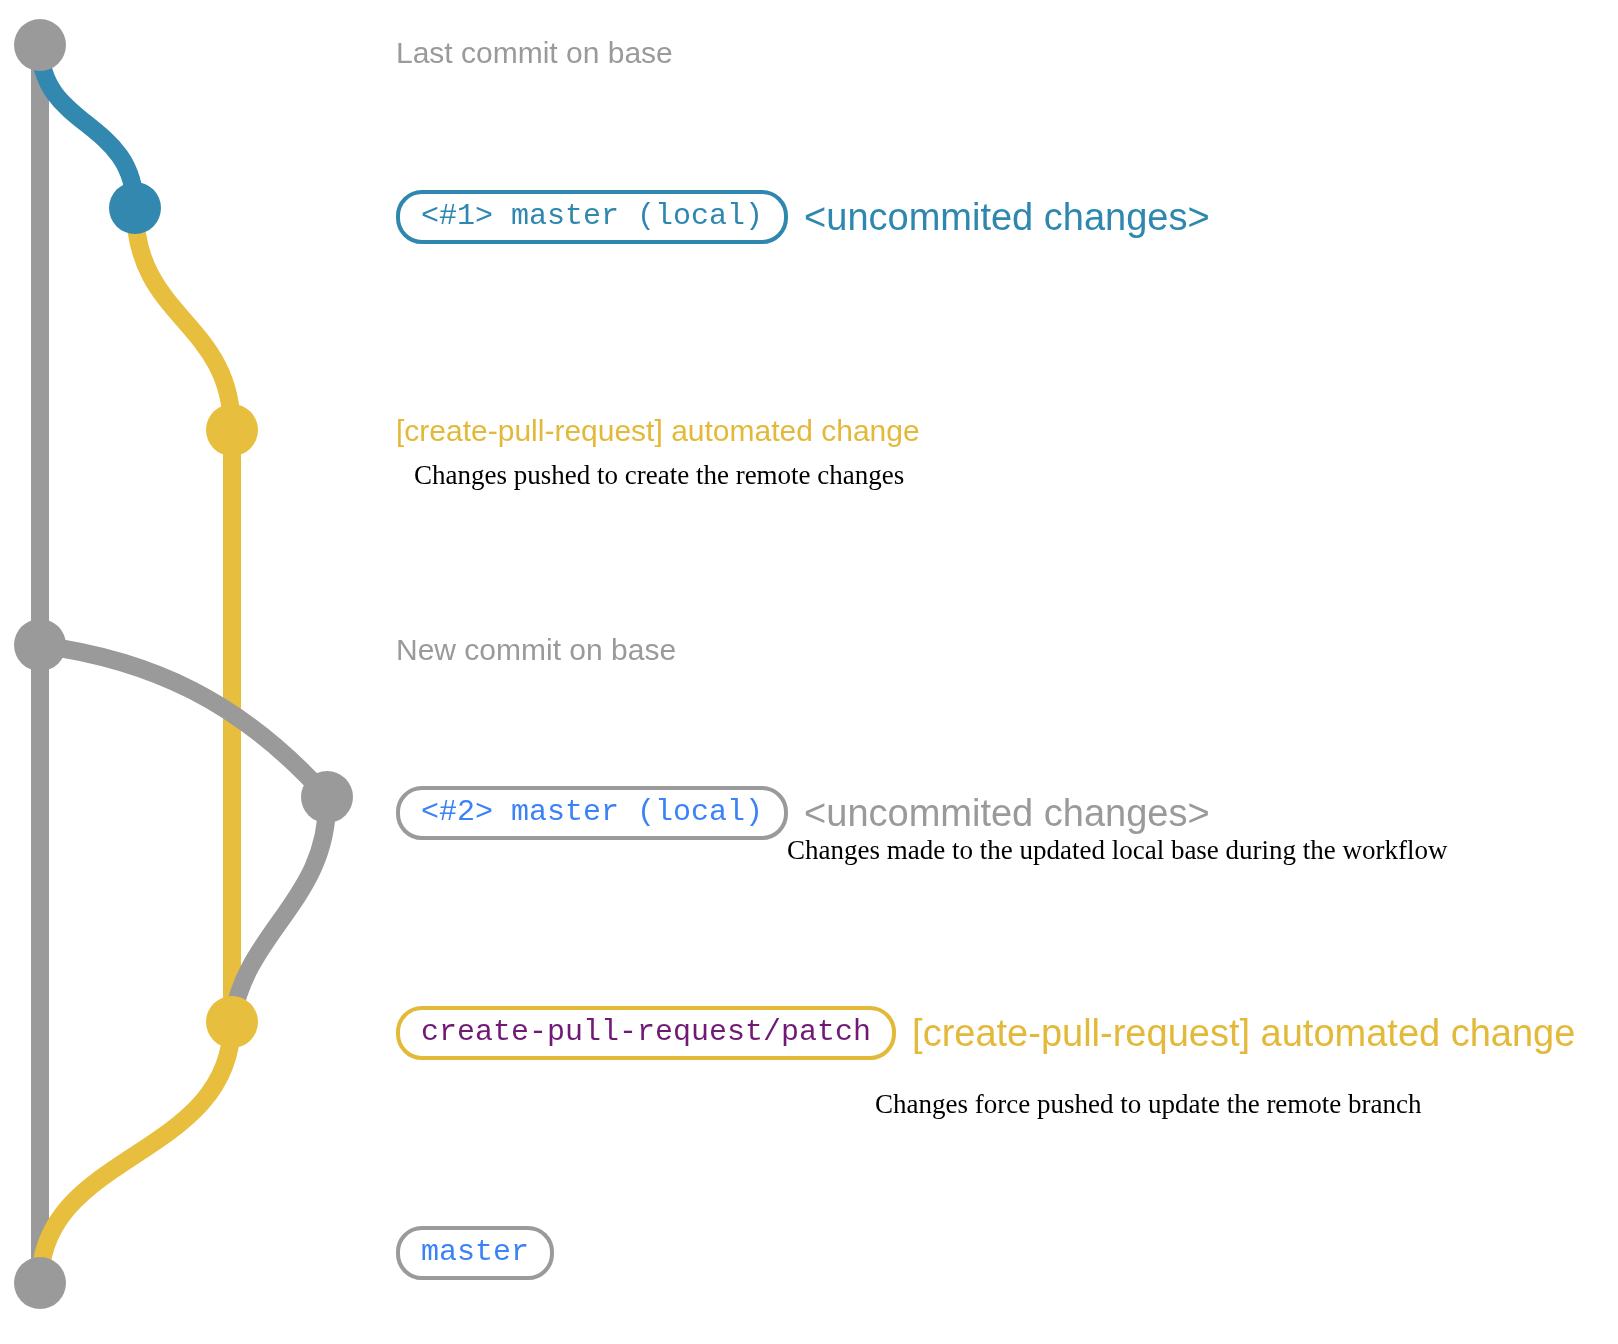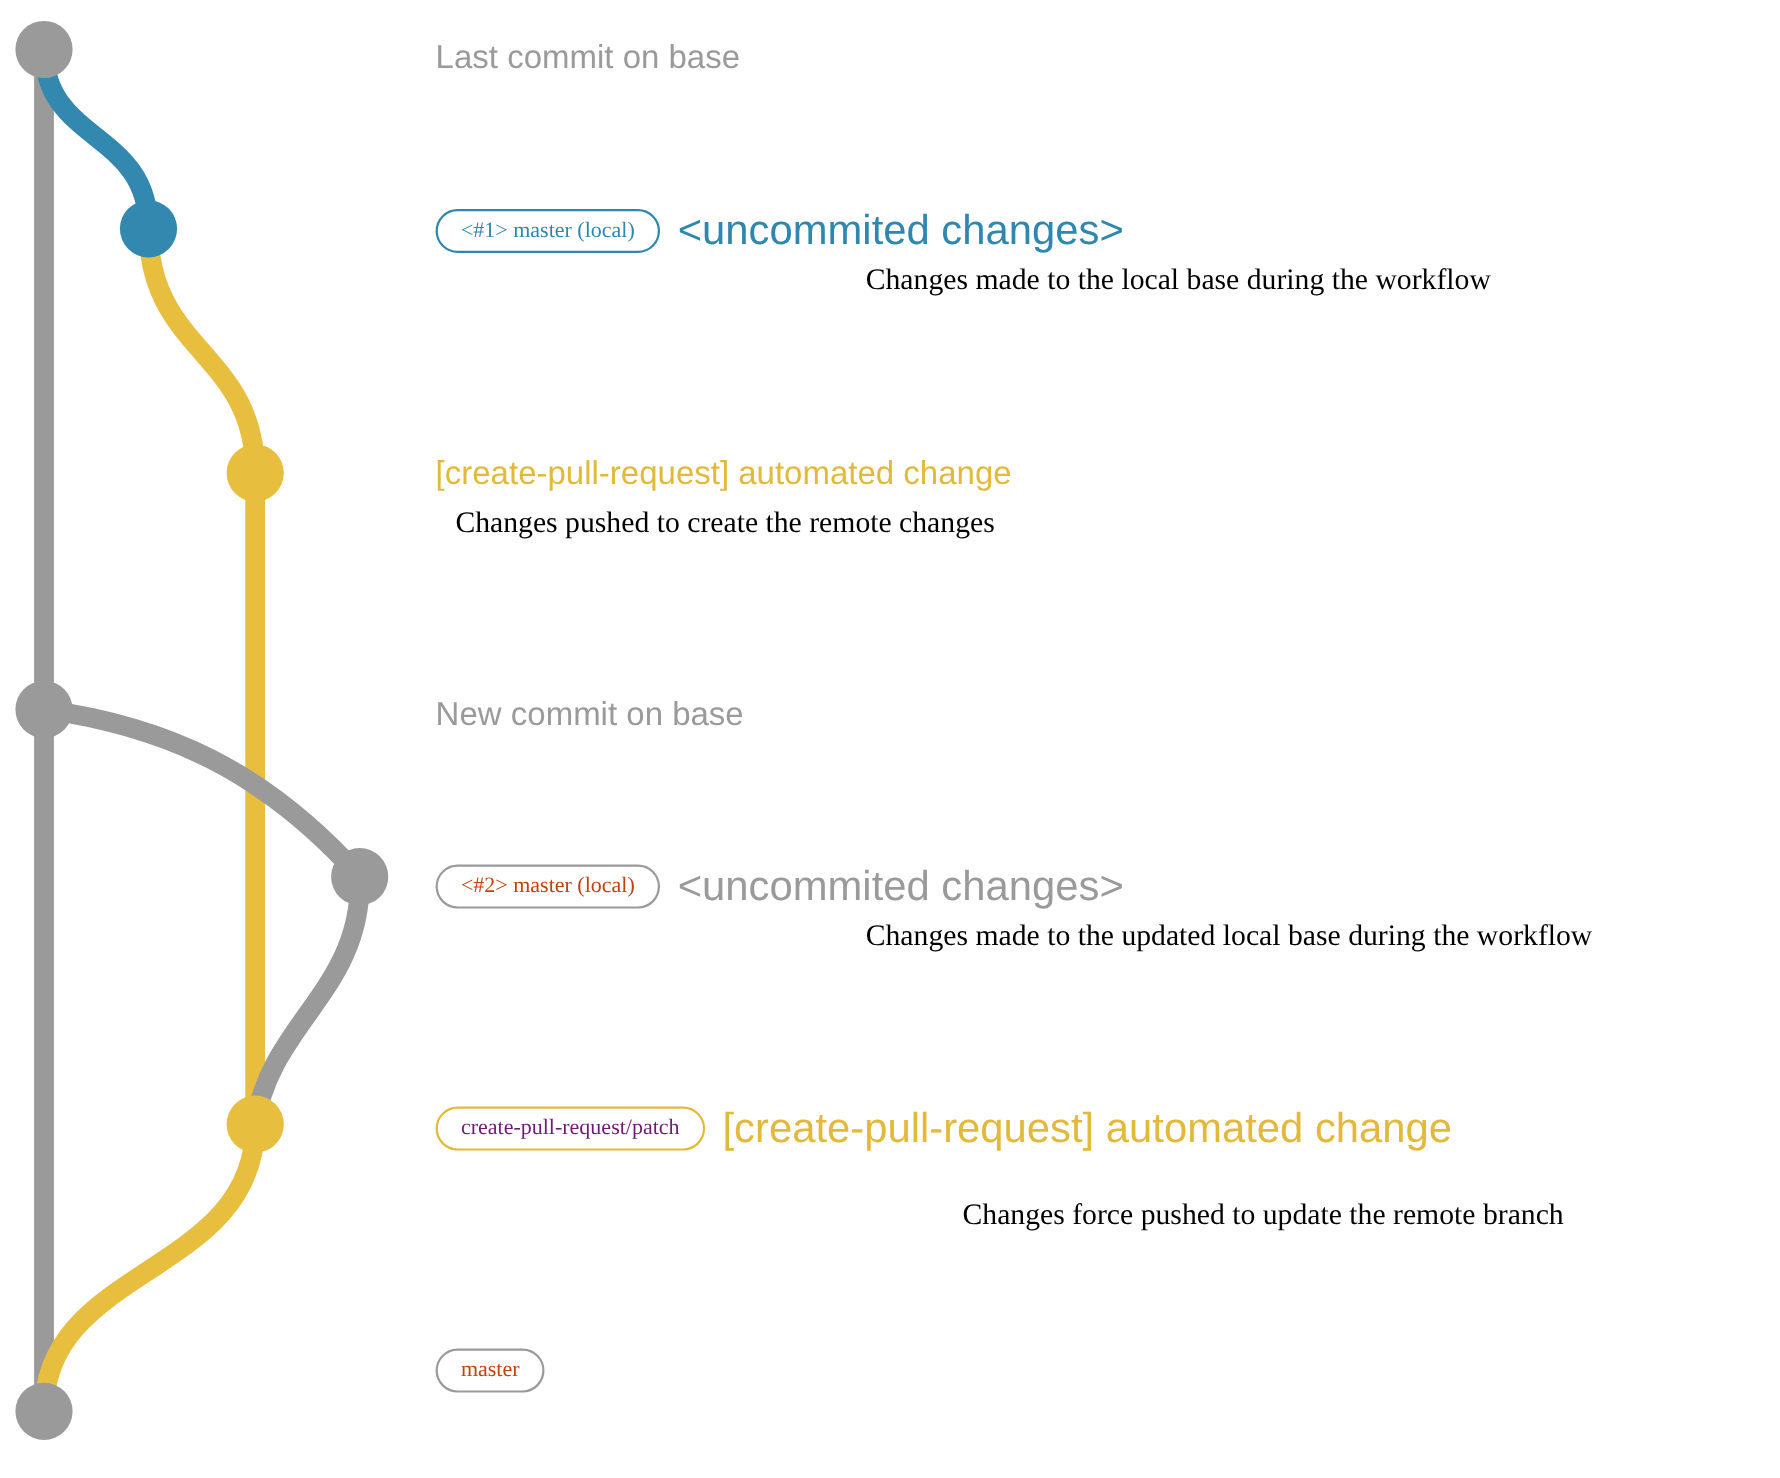--- a/index.html
+++ b/index.html
@@ -58,33 +58,33 @@
 
   .badge-line {
     display: flex;
     align-items: center;
     white-space: nowrap;
   }
 
   .badge {
     display: inline-block;
     border-radius: 26px;
-    border: 2px solid #ef4444;
+    border: 4px solid #ef4444;
     padding: 7px 21px 9px 21px;
-    font-family: Liberation Serif, serif;
-    font-size: 20px;
+    font-family: Liberation Mono, monospace;
+    font-size: 30px;
     line-height: 1.0;
     color: #9a9a9a;
     background: #ffffff;
     box-sizing: border-box;
   }
 
   .badge.blue  { border-color: #2e87ae; color: #2e87ae; }
   .badge.gold  { border-color: #e3b93a; color: #701a75; }
-  .badge.gray  { border-color: #9a9a9a; color: #c2410c; }
+  .badge.gray  { border-color: #9a9a9a; color: #3b82f6; }
 
   .badge-text {
     margin-left: 16px;
     font-family: "Liberation Sans", sans-serif;
     font-size: 38px;
     line-height: 1.0;
     white-space: nowrap;
   }
 
   .badge-text.blue { color: #2e87ae; }
@@ -128,21 +128,20 @@
   <div class="row" style="top: 36px;">
     <div class="headline gray">Last commit on base</div>
   </div>
 
   <div class="row" style="top: 190px;">
     <div class="badge-line">
       <span class="badge blue">&lt;#1&gt; master (local)</span>
       <span class="badge-text blue">&lt;uncommited changes&gt;</span>
     </div>
   </div>
-  <div class="caption" style="left: 787px; top: 240px;">Changes made to the local base during the workflow</div>
 
   <div class="row" style="top: 414px;">
     <div class="headline gold">[create-pull-request] automated change</div>
   </div>
   <div class="caption" style="left: 414px; top: 461px;">Changes pushed to create the remote changes</div>
 
   <div class="row" style="top: 633px;">
     <div class="headline gray">New commit on base</div>
   </div>
 

